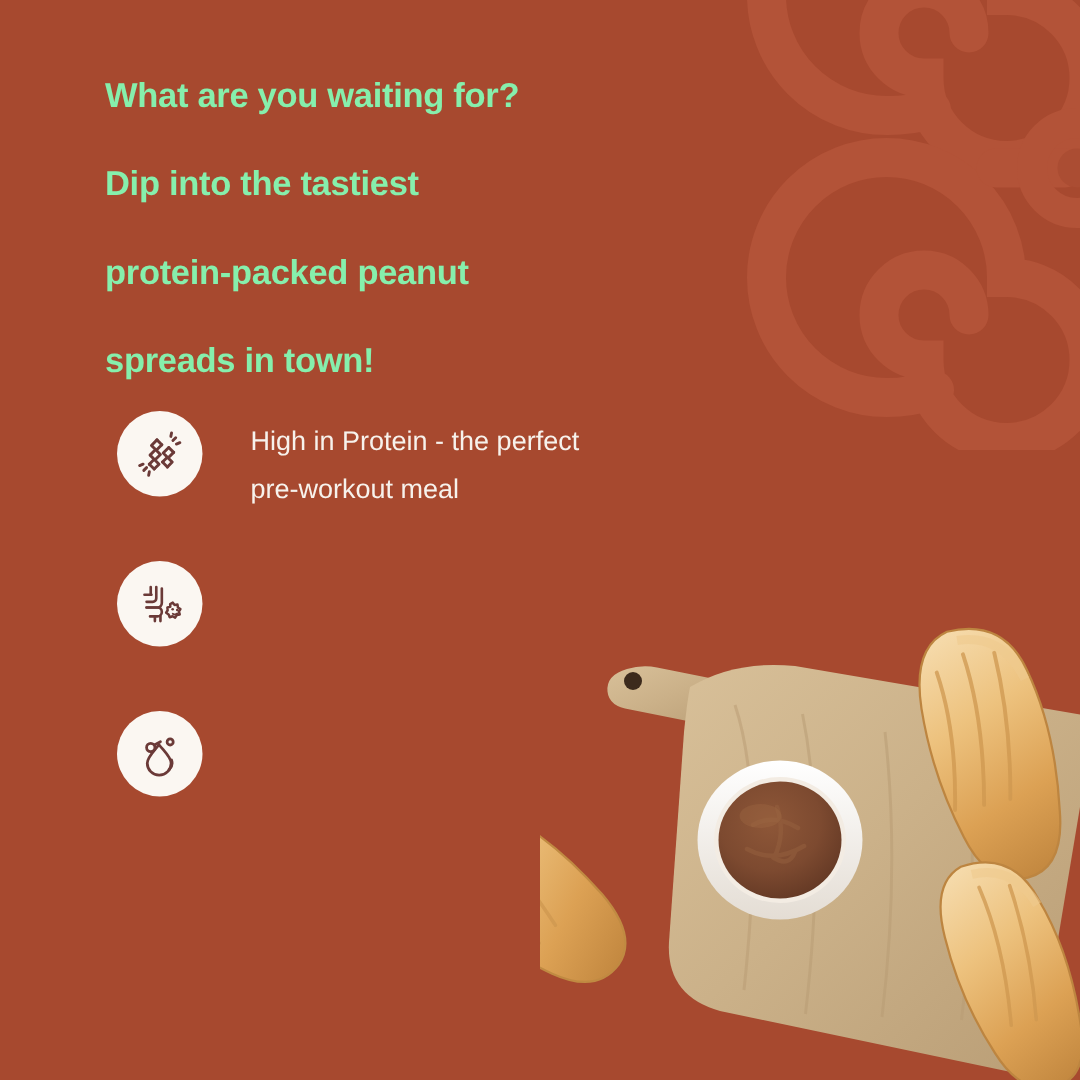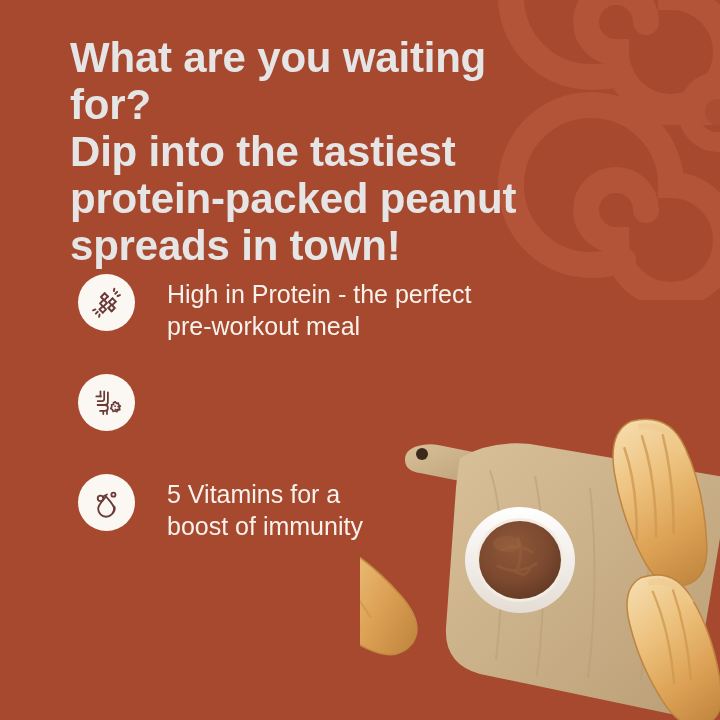--- a/index.html
+++ b/index.html
@@ -27,24 +27,24 @@
     pointer-events: none;
     opacity: 1;
   }
 
   
   .headline {
     position: absolute;
     left: 70px;
     top: 34px;
     width: 470px;
-    color: #e5e5e5;
-    font-size: 42px;
+    color: #86efac;
+    font-size: 23px;
     font-weight: 700;
-    line-height: 47px;
+    line-height: 59px;
     letter-spacing: -0.2px;
     white-space: pre-line;
   }
 
   
   .features {
     position: absolute;
     left: 78px;
     top: 272px;
     width: 430px;
@@ -62,21 +62,21 @@
     background: #fbf7f2;
     display: flex;
     align-items: center;
     justify-content: center;
     margin-top: 2px;
   }
   .feature-text {
     margin-left: 32px;
     margin-top: 6px;
     color: #f7f2ec;
-    font-size: 25px;
+    font-size: 18px;
     font-weight: 400;
     line-height: 32px;
     white-space: pre-line;
   }
 
   
   .food-scene {
     position: absolute;
     right: 0;
     bottom: 0;
@@ -157,22 +157,20 @@
         <svg viewBox="0 0 40 40" width="37" height="37" aria-hidden="true">
           <g stroke="#6b3a38" stroke-width="2" fill="none" stroke-linecap="round" stroke-linejoin="round">
             <path d="M19.5 13.5 C16 18 11 22.5 11 26.8 a8.6 8.6 0 0 0 17.2 0 C28.2 22.5 23 18 19.5 13.5z"></path>
             <circle cx="13.5" cy="15.5" r="3"></circle>
             <circle cx="27.5" cy="11.5" r="2.2"></circle>
             <path d="M28.5 24.5 a6.5 6.5 0 0 1 -1.4 6.6"></path>
             <path d="M16.5 13.5 l4 -2.2"></path>
           </g>
         </svg>
       </div>
-      <div class="feature-text">5 Vitamins for a
-boost of immunity</div>
     </div>
 
   </div>
 
   <div class="food-scene">
     <svg viewBox="0 0 360 310" width="360" height="310" aria-hidden="true">
       <defs>
         <linearGradient id="boardGrad" x1="0" y1="0" x2="1" y2="1">
           <stop offset="0%" stop-color="#d8c099"></stop>
           <stop offset="45%" stop-color="#cbb189"></stop>

